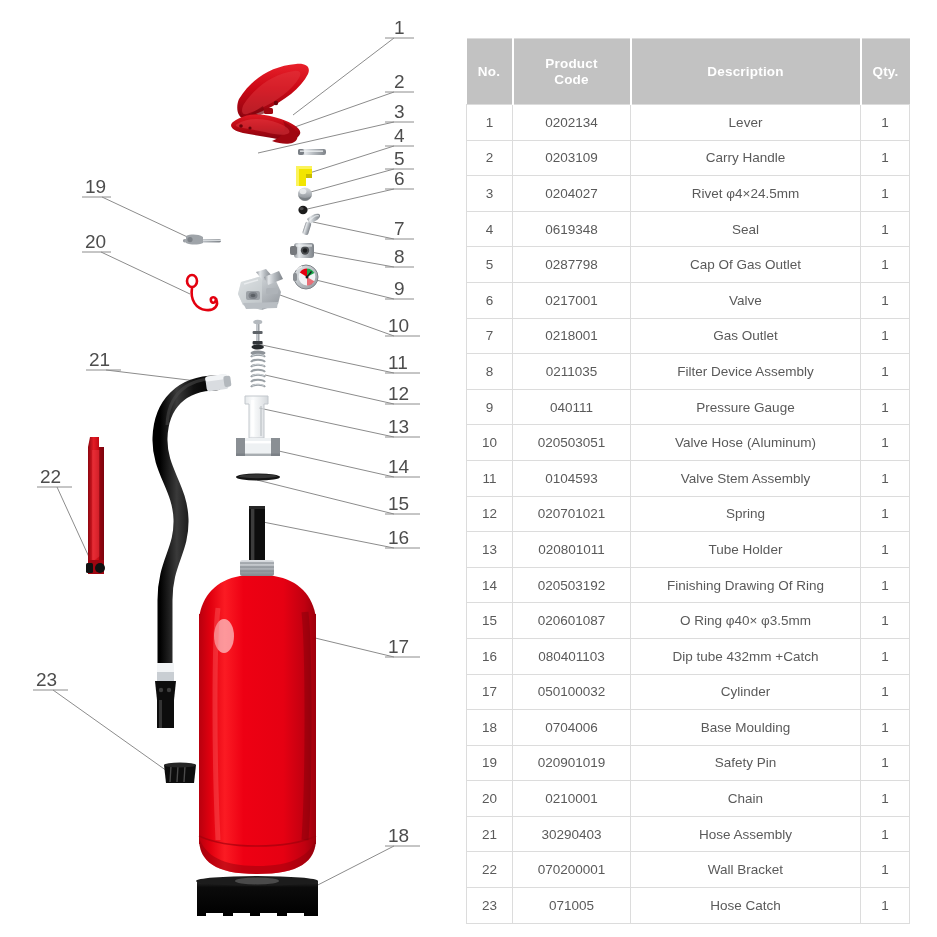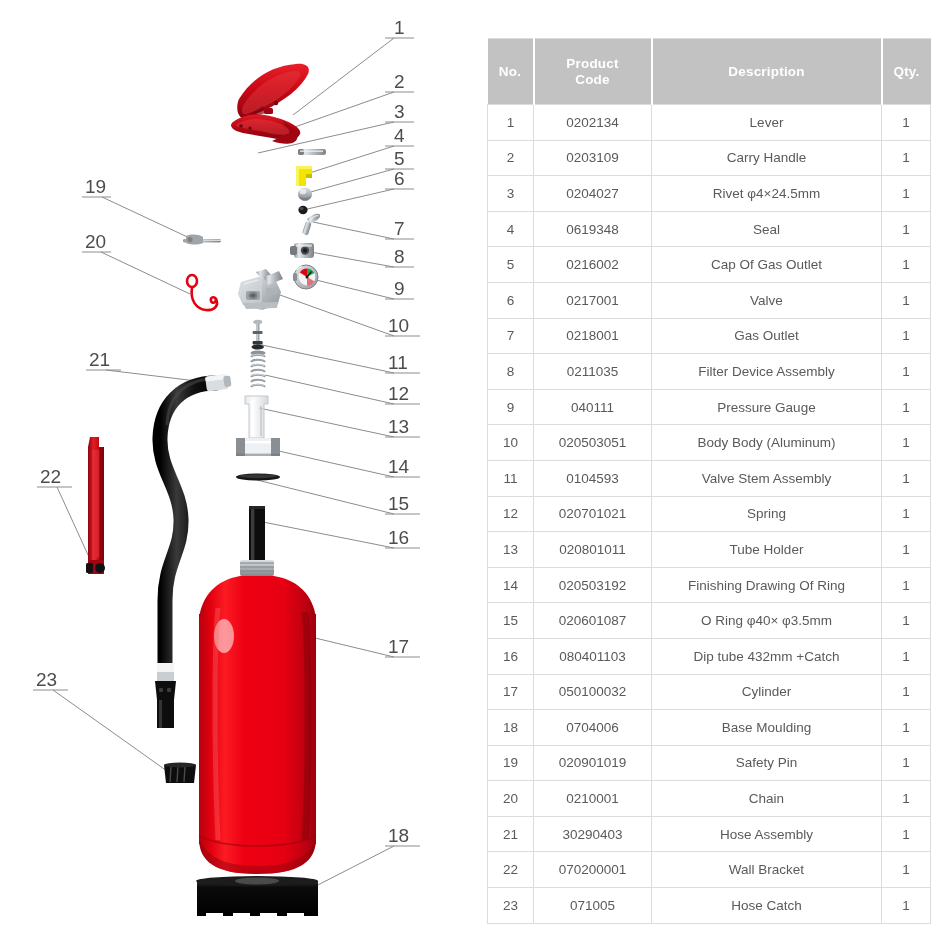--- a/index.html
+++ b/index.html
@@ -17,21 +17,21 @@
 
   .leader-num{
     font-family:"Liberation Sans", sans-serif;
     font-size:19px;
     fill:#4d4d4d;
   }
 
   
   #table-wrap{
     position:absolute;
-    left:487px;top:38px;
+    left:466px;top:38px;
     width:445px;
   }
   table.parts{
     border-collapse:collapse;
     width:443px;
     table-layout:fixed;
   }
   table.parts th{
     background:#c2c2c2;
     color:#ffffff;
@@ -481,21 +481,21 @@
             <td>1</td>
           </tr>
           <tr>
             <td>4</td>
             <td>0619348</td>
             <td>Seal</td>
             <td>1</td>
           </tr>
           <tr>
             <td>5</td>
-            <td>0216002</td>
+            <td>0287798</td>
             <td>Cap Of Gas Outlet</td>
             <td>1</td>
           </tr>
           <tr>
             <td>6</td>
             <td>0217001</td>
             <td>Valve</td>
             <td>1</td>
           </tr>
           <tr>
@@ -512,21 +512,21 @@
           </tr>
           <tr>
             <td>9</td>
             <td>040111</td>
             <td>Pressure Gauge</td>
             <td>1</td>
           </tr>
           <tr>
             <td>10</td>
             <td>020503051</td>
-            <td>Body Body (Aluminum)</td>
+            <td>Valve Hose (Aluminum)</td>
             <td>1</td>
           </tr>
           <tr>
             <td>11</td>
             <td>0104593</td>
             <td>Valve Stem Assembly</td>
             <td>1</td>
           </tr>
           <tr>
             <td>12</td>

